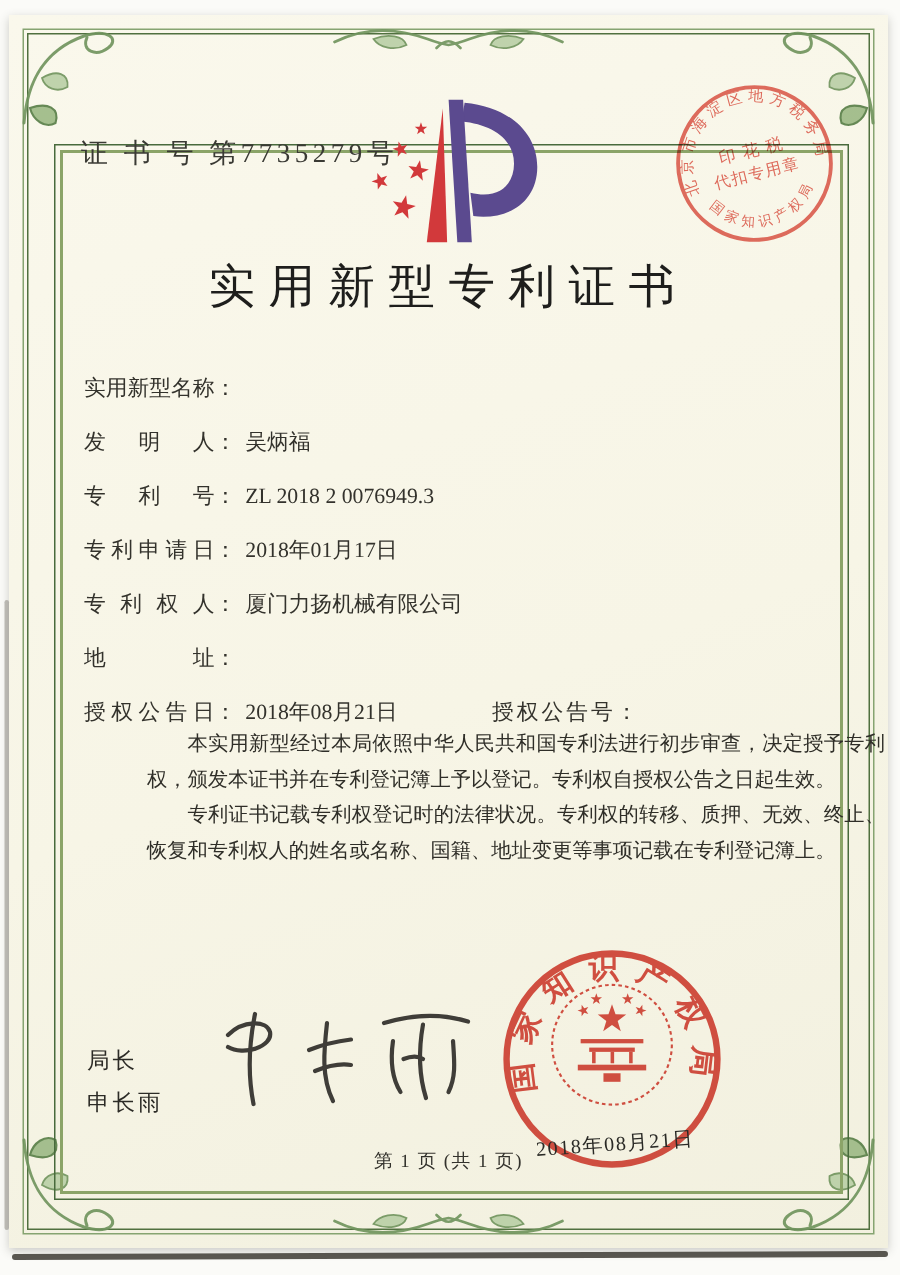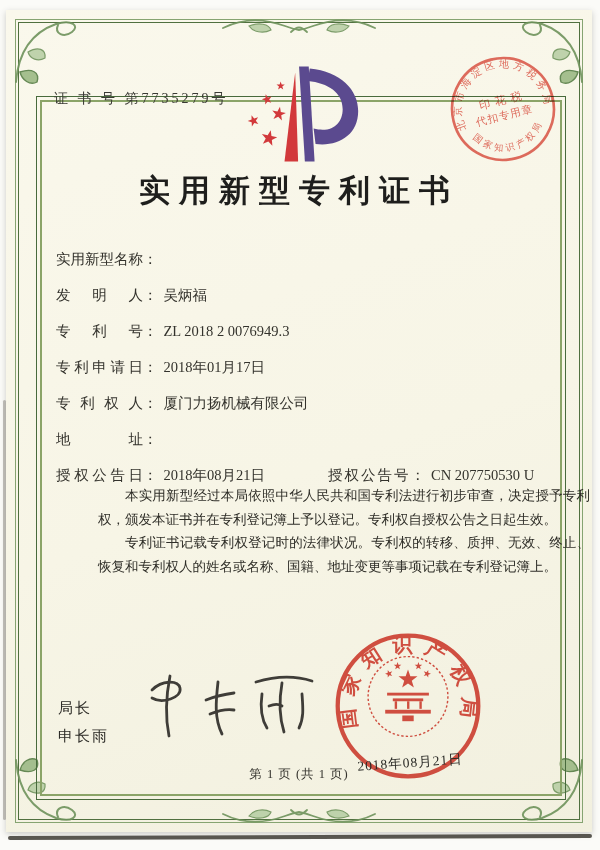--- a/index.html
+++ b/index.html
@@ -10,24 +10,24 @@
     box-shadow:0 2px 6px rgba(60,60,50,.25);}
   .page-edge-bottom{position:absolute;left:8px;top:835px;width:584px;height:4px;background:#3d3b34;border-radius:2px;opacity:.85;transform:rotate(-.2deg);}
   .page-edge-left{position:absolute;left:3px;top:400px;width:3px;height:420px;background:#7a766c;opacity:.45;border-radius:2px;}
 
   
   .orn-frame{position:absolute;inset:9px;border:1px solid #86a471;outline:1px solid #50703f;outline-offset:-4px;}
   .flourish{position:absolute;opacity:.9;}
   .inner-frame{position:absolute;left:34px;top:90px;width:518px;height:692px;
     border:2px solid #8ba468;outline:1px solid #486a3c;outline-offset:3px;}
 
-  .cert-no{position:absolute;left:48px;top:80px;font-size:14px;letter-spacing:3px;color:#3a3a34;}
+  .cert-no{position:absolute;left:48px;top:80px;font-size:18px;letter-spacing:3px;color:#3a3a34;}
   .logo{position:absolute;left:232px;top:50px;width:126px;height:108px;}
   .title{position:absolute;left:0;top:160px;width:586px;text-align:center;
-    font-size:31px;font-weight:700;letter-spacing:9px;color:#1e1e1c;}
+    font-size:31px;font-weight:400;letter-spacing:9px;color:#1e1e1c;}
 
   .fields{position:absolute;left:50px;top:238px;width:486px;}
   .field{display:flex;margin-bottom:14px;line-height:22px;font-size:14.5px;color:#33322c;}
   .flabel{display:inline-block;width:6em;text-align:justify;text-align-last:justify;text-justify:inter-character;}
   .fcolon{margin-right:6px;}
   .fvalue{flex:1;}
   .grant-row{display:flex;}
   .grant-left{display:flex;width:272px;}
   .grant-right{display:flex;}
   .grant-right .glabel{letter-spacing:2px;}
@@ -149,21 +149,20 @@
       </div>
       <div class="field grant-row">
         <span class="grant-left">
           <span class="flabel">授权公告日</span>
             <span class="fcolon">：</span>
           <span>2018年08月21日</span>
         </span>
         <span class="grant-right">
           <span class="glabel">授权公告号</span>
             <span class="fcolon">：</span>
-          <span>CN 207750530 U</span>
         </span>
       </div>
     </div>
 
     <div class="body-text">
       <div class="para">本实用新型经过本局依照中华人民共和国专利法进行初步审查，决定授予专利权，颁发本证书并在专利登记簿上予以登记。专利权自授权公告之日起生效。</div>
       <div class="para">专利证书记载专利权登记时的法律状况。专利权的转移、质押、无效、终止、恢复和专利权人的姓名或名称、国籍、地址变更等事项记载在专利登记簿上。</div>
     </div>
 
     <div class="director">

